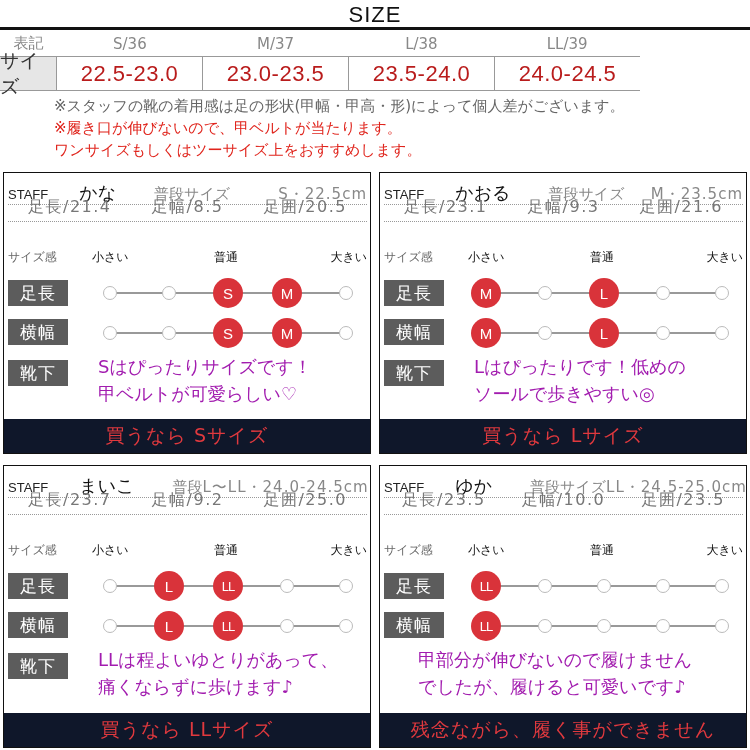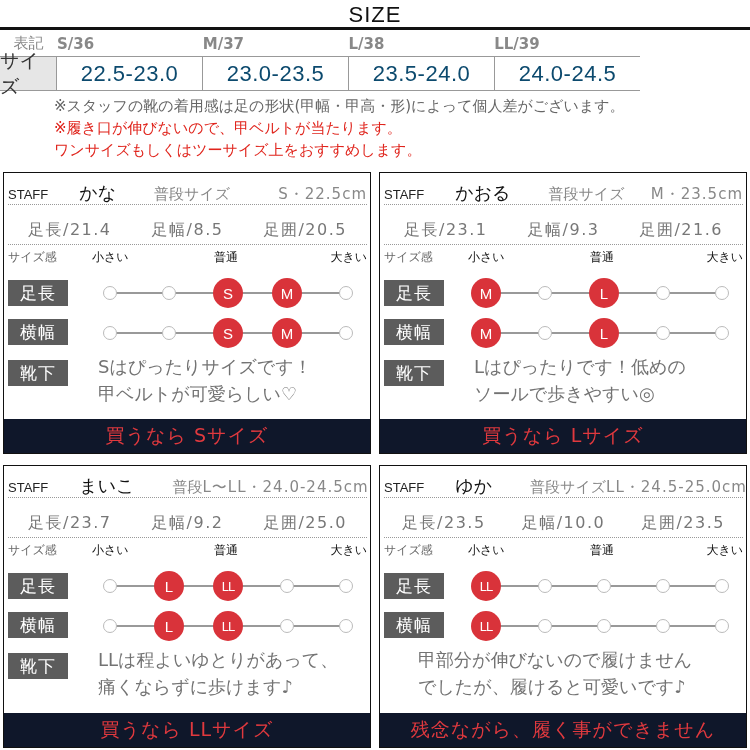--- a/index.html
+++ b/index.html
@@ -5,64 +5,64 @@
   * { box-sizing: border-box; margin: 0; padding: 0; }
   html, body { width: 750px; height: 750px; background: #fff; overflow: hidden; }
   body { font-family: "DejaVu Sans", "Liberation Sans", sans-serif; color: #222; position: relative; }
 
   .title { position: absolute; top: 2px; left: 0; width: 750px; text-align: center; font-size: 22px; letter-spacing: 1px; color: #111; font-family: "Liberation Sans", sans-serif; }
   .title-rule { position: absolute; top: 27px; left: 0; width: 750px; height: 3px; background: #111; }
 
   .size-table { position: absolute; top: 31px; left: 0; width: 640px; }
   .row-head { display: flex; height: 25px; align-items: center; color: #888; font-size: 15px; }
   .row-head .c0 { width: 57px; text-align: center; }
-  .row-head .c { flex: 1; text-align: left; font-weight: bold; }
+  .row-head .c { flex: 1; text-align: center; }
   .row-size { display: flex; height: 35px; border-top: 1px solid #999; border-bottom: 1px solid #999; }
   .row-size .c0 { width: 57px; background: #e6e6e6; border-right: 1px solid #999; display: flex; align-items: center; justify-content: center; font-size: 19px; color: #333; }
-  .row-size .c { flex: 1; display: flex; align-items: center; justify-content: center; font-size: 22px; color: #0c4a6e; border-right: 1px solid #999; font-family: "Liberation Sans", sans-serif; letter-spacing: 0.5px; }
+  .row-size .c { flex: 1; display: flex; align-items: center; justify-content: center; font-size: 22px; color: #b91c1c; border-right: 1px solid #999; font-family: "Liberation Sans", sans-serif; letter-spacing: 0.5px; }
   .row-size .c:last-child { border-right: none; }
 
   .notes { position: absolute; top: 95px; left: 54px; font-size: 15px; line-height: 22px; }
   .note-gray { color: #666; }
   .note-red { color: #e0241c; }
 
   .panel { position: absolute; border: 1px solid #111; background: #fff; }
   .p1 { left: 3px; top: 172px; width: 368px; height: 282px; }
   .p2 { left: 379px; top: 172px; width: 368px; height: 282px; }
   .p3 { left: 3px; top: 465px; width: 368px; height: 283px; }
   .p4 { left: 379px; top: 465px; width: 368px; height: 283px; }
 
   .staff-line { position: absolute; left: 4px; right: 3px; top: 8px; height: 24px; display: flex; align-items: baseline; white-space: nowrap; border-bottom: 1px dotted #999; gap: 28px; }
   .staff-tag { font-size: 13px; color: #222; margin-right: 3px; font-family: "Liberation Sans", sans-serif; }
   .staff-name { font-size: 18px; color: #111; margin-right: 10px; }
   .usual { font-size: 15px; color: #888; flex: 1; display: flex; justify-content: space-between; }
   .usual span.v { letter-spacing: 1px; }
 
-  .measure-line { position: absolute; left: 4px; right: 3px; top: 44px; height: 28px; display: flex; justify-content: space-around; align-items: center; font-size: 16px; color: #777; letter-spacing: 1.5px; border-bottom: 1px dotted #999; }
+  .measure-line { position: absolute; left: 4px; right: 3px; top: 21px; height: 28px; display: flex; justify-content: space-around; align-items: center; font-size: 16px; color: #777; letter-spacing: 1.5px; border-bottom: 1px dotted #999; }
 
   .scale-head { position: absolute; left: 4px; right: 3px; top: 76px; height: 18px; font-size: 12px; }
   .scale-head .lab { position: absolute; left: 0; color: #666; }
   .scale-head .small { position: absolute; left: 84px; color: #111; }
   .scale-head .normal { position: absolute; left: 206px; color: #111; }
   .scale-head .big { position: absolute; right: 0; color: #111; }
 
   .tag { position: absolute; left: 4px; width: 60px; height: 26px; background: #5c5c5c; color: #fff; font-size: 17px; display: flex; align-items: center; justify-content: center; letter-spacing: 1px; }
   .tag.r1 { top: 107px; }
   .tag.r2 { top: 146px; }
   .tag.r3 { top: 187px; }
 
   .track { position: absolute; left: 106px; width: 236px; height: 30px; }
   .track.r1 { top: 105px; }
   .track.r2 { top: 145px; }
   .track .line { position: absolute; left: 0; right: 0; top: 14px; height: 2px; background: #999; }
   .dot { position: absolute; top: 8px; width: 14px; height: 14px; margin-left: -7px; border-radius: 50%; border: 1px solid #bbb; background: #fff; }
   .dot.on { top: 0; width: 30px; height: 30px; margin-left: -15px; border: none; background: #d9333a; color: #fff; font-size: 15px; display: flex; align-items: center; justify-content: center; font-family: "Liberation Sans", sans-serif; }
   .dot.on.ll { font-size: 13px; letter-spacing: -1px; }
 
-  .comment { position: absolute; left: 94px; right: 6px; top: 180px; font-size: 18px; line-height: 27px; color: #737373; }
+  .comment { position: absolute; left: 94px; right: 6px; top: 180px; font-size: 18px; line-height: 27px; color: #a21caf; }
   .comment.wide { left: 38px; }
 
   .verdict { position: absolute; left: 0; right: 0; bottom: 0; height: 34px; background: #0f172a; color: #e0393e; font-size: 19px; display: flex; align-items: center; justify-content: center; letter-spacing: 1px; }
 </style>
 </head>
 <body>
 
 <div class="title">SIZE</div>
 <div class="title-rule"></div>
 

